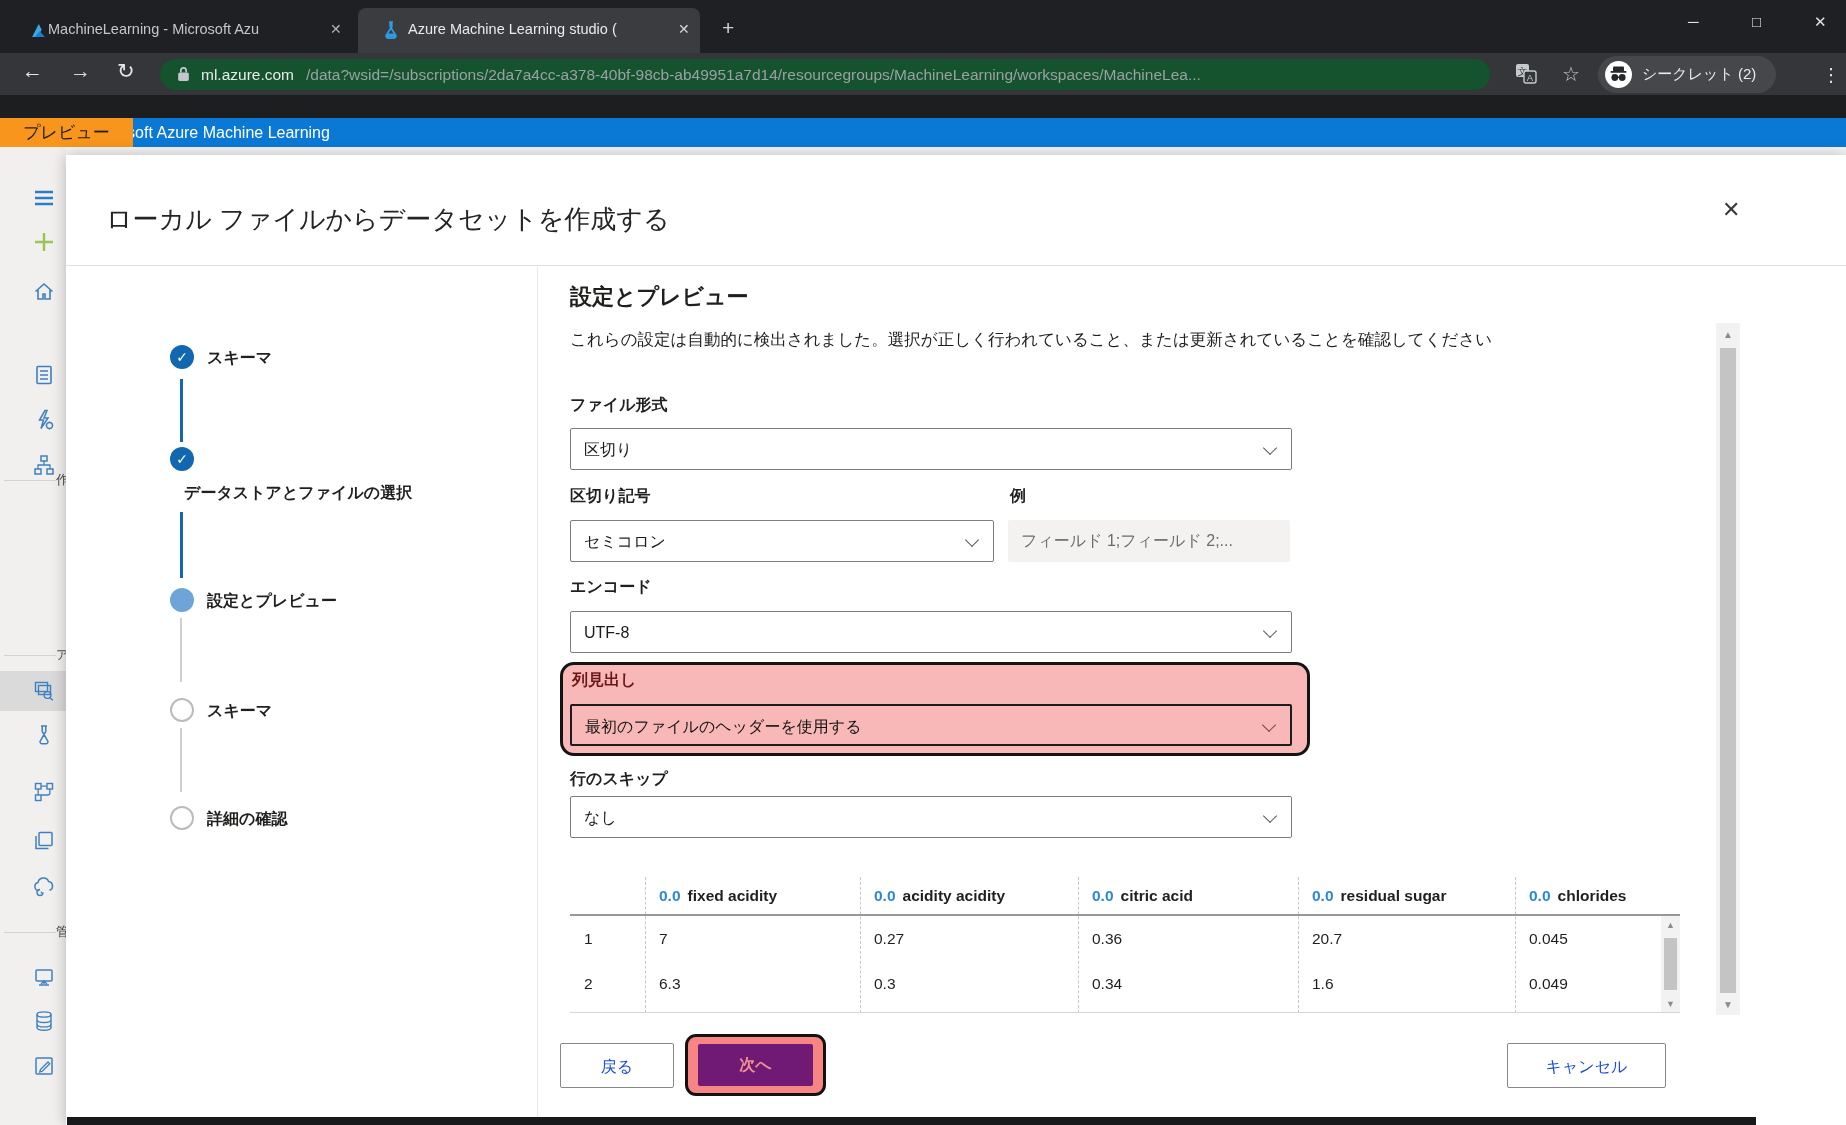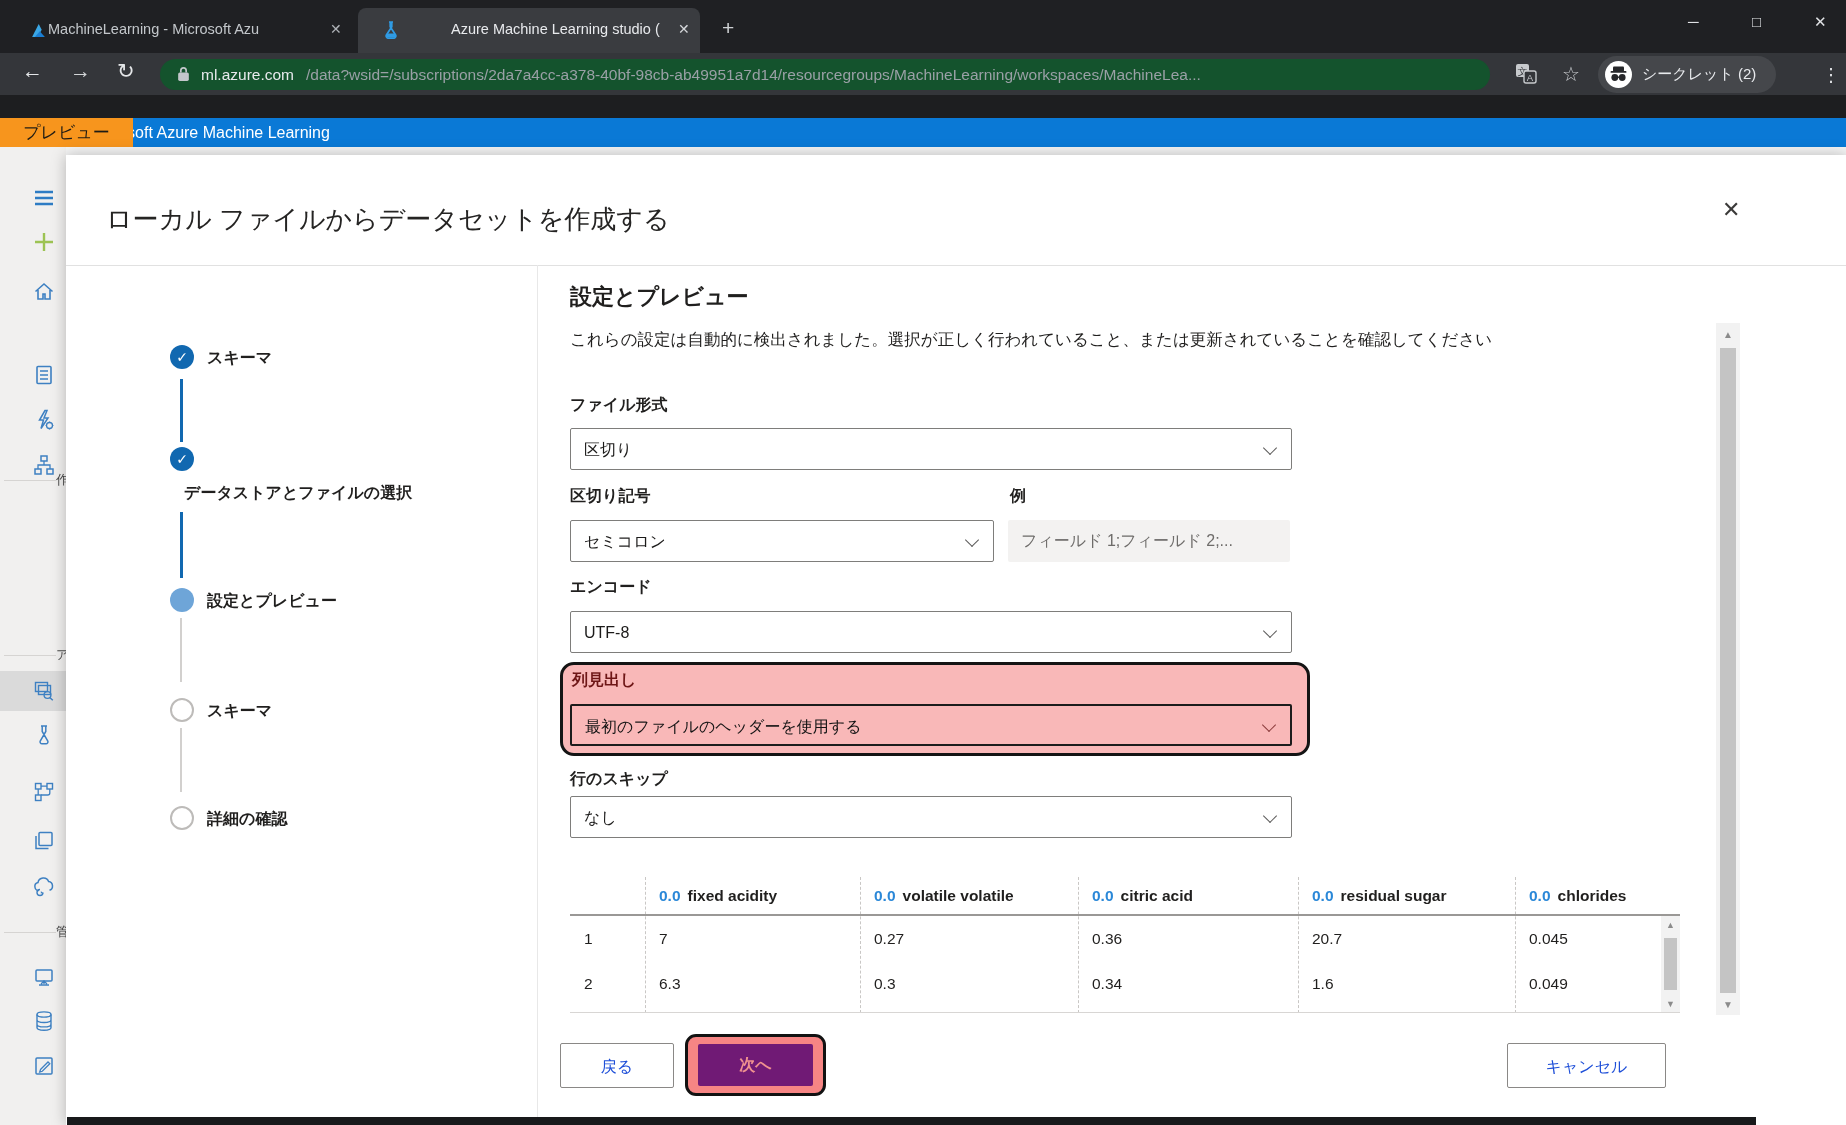--- a/index.html
+++ b/index.html
@@ -83,21 +83,21 @@
       <span class="tab-title" style="left:36px;width:270px;">MachineLearning - Microsoft Azu</span>
       <span class="tab-close" style="left:318px;">✕</span>
     </div>
     <div class="abs tab active" style="left:358px;width:342px;">
       <span class="abs" style="left:24px;top:12px;">
         <svg width="18" height="19" viewBox="0 0 18 19">
             <path d="M7 2h4M8.2 2.5v4.2L13.6 15a2.2 2.2 0 0 1-2 3.2H6.4a2.2 2.2 0 0 1-2-3.2L9.8 6.7V2.5" fill="none" stroke="#2f9be4" stroke-width="1.7"></path>
             <path d="M5.2 13.5h7.6L14 16l-1.3 1.6H5.3L4 16Z" fill="#2f9be4"></path>
           </svg>
       </span>
-      <span class="tab-title" style="left:50px;width:262px;margin-left:43px;">Azure Machine Learning studio (</span>
+      <span class="tab-title" style="left:50px;width:262px;">Azure Machine Learning studio (</span>
       <span class="tab-close" style="left:320px;color:#d4d7da;">✕</span>
     </div>
     <span class="abs" style="left:722px;top:16px;font-size:21px;color:#cdd0d3;">+</span>
     <span class="winbtn" style="left:1688px;">─</span>
     <span class="winbtn" style="left:1752px;">□</span>
     <span class="winbtn" style="left:1814px;">✕</span>
   </div>
 
   <div class="abs toolbar">
     <span class="navbtn" style="left:22px;">←</span>
@@ -324,21 +324,21 @@
     </div>
 
     <div>
       <div class="tsep" style="left:579px;top:722px;height:136px;"></div>
       <div class="tsep" style="left:794px;top:722px;height:136px;"></div>
       <div class="tsep" style="left:1012px;top:722px;height:136px;"></div>
       <div class="tsep" style="left:1232px;top:722px;height:136px;"></div>
       <div class="tsep" style="left:1449px;top:722px;height:136px;"></div>
 
       <div class="thead-cell" style="left:593px;top:732px;"><span class="tbadge">0.0</span><span>fixed acidity</span></div>
-      <div class="thead-cell" style="left:808px;top:732px;"><span class="tbadge">0.0</span><span>volatile volatile</span></div>
+      <div class="thead-cell" style="left:808px;top:732px;"><span class="tbadge">0.0</span><span>acidity acidity</span></div>
       <div class="thead-cell" style="left:1026px;top:732px;"><span class="tbadge">0.0</span><span>citric acid</span></div>
       <div class="thead-cell" style="left:1246px;top:732px;"><span class="tbadge">0.0</span><span>residual sugar</span></div>
       <div class="thead-cell" style="left:1463px;top:732px;"><span class="tbadge">0.0</span><span>chlorides</span></div>
 
       <div class="abs" style="left:504px;top:759px;width:1110px;height:2px;background:#9a9896;"></div>
 
       <div class="tcell" style="left:518px;top:775px;">1</div>
       <div class="tcell" style="left:593px;top:775px;">7</div>
       <div class="tcell" style="left:808px;top:775px;">0.27</div>
       <div class="tcell" style="left:1026px;top:775px;">0.36</div>

